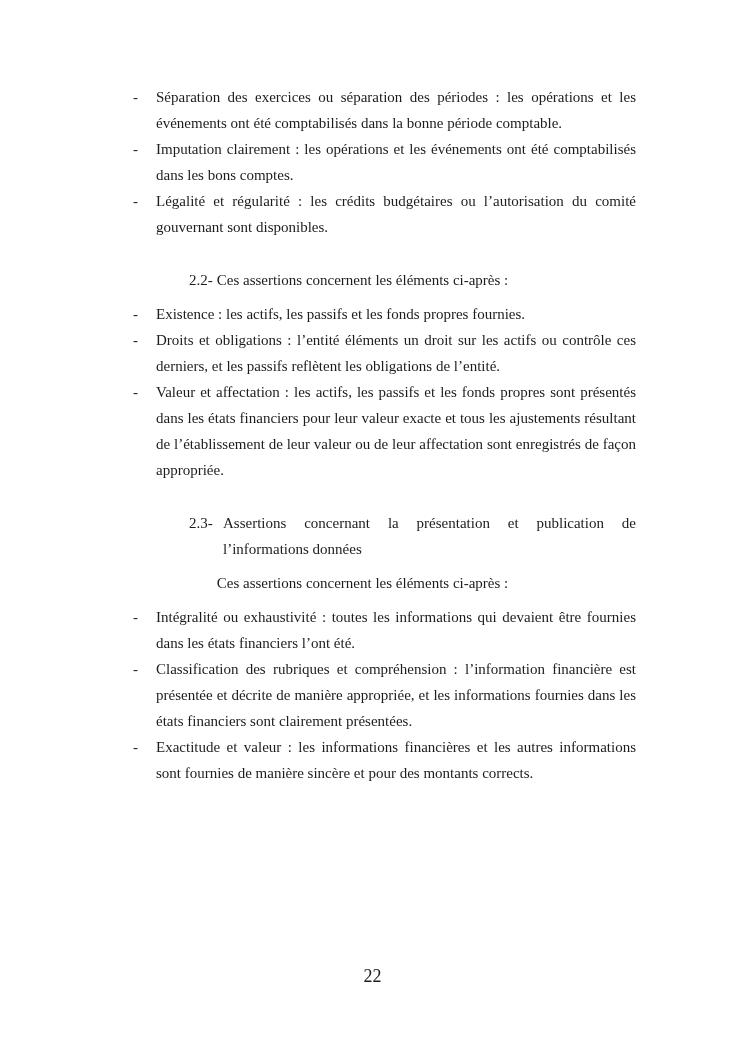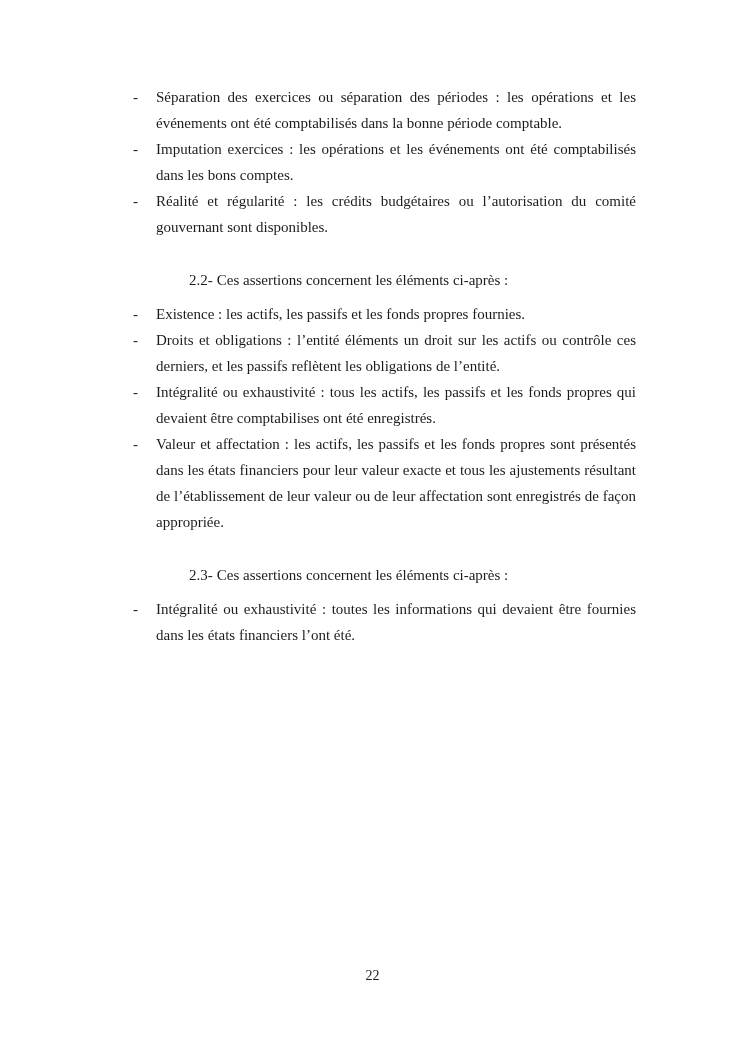--- a/index.html
+++ b/index.html
@@ -51,55 +51,57 @@
   p.lead {
     margin-top: 8px;
     text-align: center;
   }
   .page-number {
     position: absolute;
     top: 968px;
     left: 0;
     right: 0;
     text-align: center;
-    font-size: 14px;
+    font-size: 18px;
     line-height: 16px;
   }
 </style>
 </head>
 <body>
 
 <div class="page">
   <div class="content">
 
     <ul class="dash first">
       <li>Séparation des exercices ou séparation des périodes : les opérations et les événements ont été comptabilisés dans la bonne période comptable.</li>
-      <li>Imputation exercices : les opérations et les événements ont été comptabilisés dans les bons comptes.</li>
-      <li>Réalité et régularité : les crédits budgétaires ou l’autorisation du comité gouvernant sont disponibles.</li>
+      <li>Imputation clairement : les opérations et les événements ont été comptabilisés dans les bons comptes.</li>
+      <li>Légalité et régularité : les crédits budgétaires ou l’autorisation du comité gouvernant sont disponibles.</li>
     </ul>
 
     <div class="heading">
       <span class="num">2.2-</span>
     </div>
 
     <p class="lead">Ces assertions concernent les éléments ci-après :</p>
 
     <ul class="dash">
       <li>Existence : les actifs, les passifs et les fonds propres fournies.</li>
       <li>Droits et obligations : l’entité éléments un droit sur les actifs ou contrôle ces derniers, et les passifs reflètent les obligations de l’entité.</li>
-      <li>Intégralité ou exhaustivité : tous les actifs, les passifs et les fonds propres qui devaient être comptabilises ont été enregistrés.</li>
       <li>Valeur et affectation : les actifs, les passifs et les fonds propres sont présentés dans les états financiers pour leur valeur exacte et tous les ajustements résultant de l’établissement de leur valeur ou de leur affectation sont enregistrés de façon appropriée.</li>
     </ul>
 
     <div class="heading">
       <span class="num">2.3-</span>
+      <span>Assertions concernant la présentation et publication de l’informations données</span>
     </div>
 
     <p class="lead">Ces assertions concernent les éléments ci-après :</p>
 
     <ul class="dash">
       <li>Intégralité ou exhaustivité : toutes les informations qui devaient être fournies dans les états financiers l’ont été.</li>
+      <li>Classification des rubriques et compréhension : l’information financière est présentée et décrite de manière appropriée, et les informations fournies dans les états financiers sont clairement présentées.</li>
+      <li>Exactitude et valeur : les informations financières et les autres informations sont fournies de manière sincère et pour des montants corrects.</li>
     </ul>
 
   </div>
 
   <div class="page-number">22</div>
 </div>
 
 </body></html>

